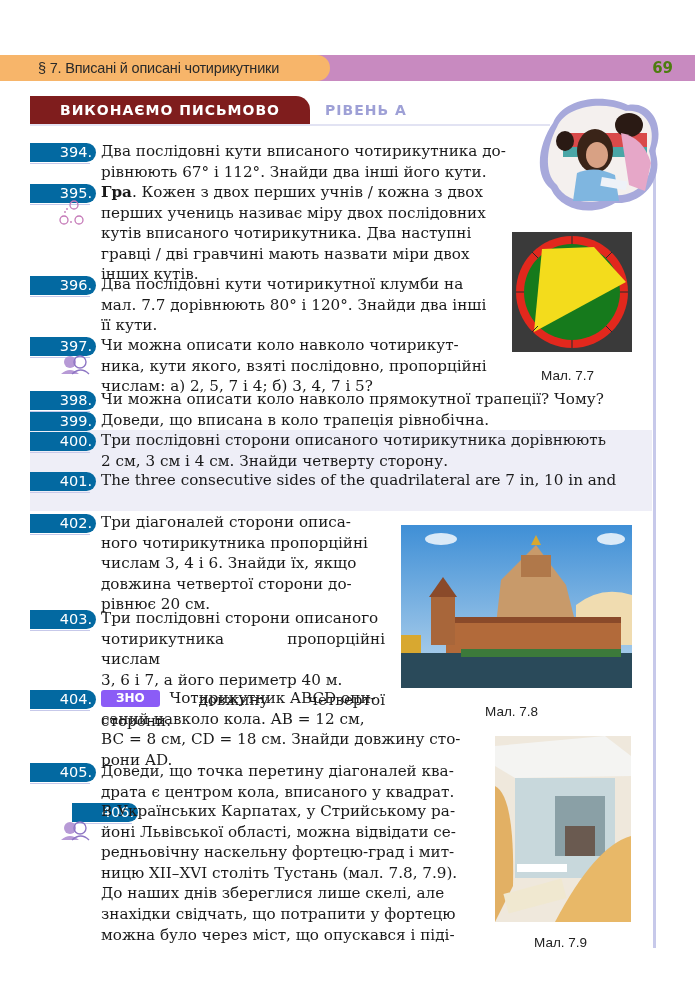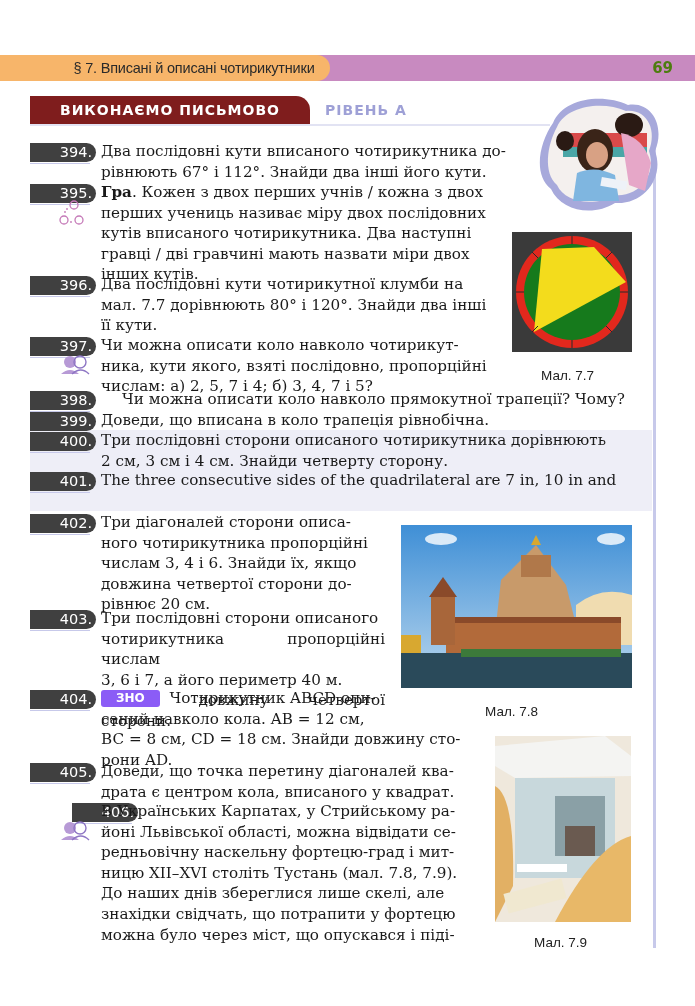--- a/index.html
+++ b/index.html
@@ -1,33 +1,33 @@
 <!DOCTYPE html>
 <html><head>
 <meta charset="utf-8">
 <style>
   html, body { margin:0; padding:0; }
   body { width:695px; height:1006px; background:#ffffff; position:relative; overflow:hidden;
          font-family:"DejaVu Serif", serif; color:#1a1a1a; }
   .header-bar { position:absolute; left:0; top:55px; width:695px; height:26px; background:#c88ac0; }
   .header-title { position:absolute; left:0; top:55px; height:26px; width:330px; background:#f7b56a;
         border-radius:0 14px 14px 0; font-family:"Liberation Sans", sans-serif; font-size:14.5px;
-        line-height:26px; padding-left:58px; box-sizing:border-box; color:#2a2a2a; letter-spacing:-0.2px;text-align:center; }
+        line-height:26px; padding-left:38px; box-sizing:border-box; color:#2a2a2a; letter-spacing:-0.2px; }
   .page-num { position:absolute; right:22px; top:55px; height:26px; line-height:26px;
         font-family:"DejaVu Sans", sans-serif; font-weight:bold; font-size:15px; color:#4d7c0f; }
   .section-tab { position:absolute; left:30px; top:96px; height:28px; width:280px; background:#7f1d1d;
         border-radius:0 14px 0 0; color:#ffffff; font-family:"DejaVu Sans", sans-serif; font-weight:bold;
         font-size:14px; line-height:28px; text-align:center; letter-spacing:1px; }
   .level-label { position:absolute; left:325px; top:96px; height:28px; line-height:28px;
         font-family:"DejaVu Sans", sans-serif; font-weight:bold; font-size:14px; color:#9ea0d6; letter-spacing:1px; }
   .tab-underline { position:absolute; left:30px; top:124px; width:520px; height:2px; background:#e2e3f3; }
   .right-rule { position:absolute; left:653px; top:148px; width:3px; height:800px; background:#c7c9ea; }
 
   .task { position:absolute; left:0; }
-  .num { position:absolute; left:30px; width:66px; height:19px; background:#404040;
+  .num { position:absolute; left:30px; width:66px; height:19px; background:#0369a1;
          border-radius:0 10px 10px 0; color:#ffffff; font-family:"DejaVu Sans", sans-serif;
          font-size:14.5px; line-height:19px; text-align:right; padding-right:4px; box-sizing:border-box; }
   .num::after { content:""; position:absolute; left:0; bottom:-2px; width:60px; height:1px; background:#c7c9ea; }
   .text { position:absolute; left:101px; font-size:15.2px; line-height:20.6px; text-align:justify; }
   .text b { font-weight:bold; }
   .hl { position:absolute; left:30px; top:430px; width:622px; height:81px; background:#eeeef7; }
 
   .icon-circles { position:absolute; left:58px; top:200px; width:28px; height:26px; }
   .icon-pair { position:absolute; width:30px; height:22px; }
   .zno { display:inline-block; background:#8b5cf6; color:#fff; font-family:"DejaVu Sans", sans-serif;
@@ -168,21 +168,21 @@
   </svg>
   <div class="text" style="top:335px; width:397px;">
     <div>Чи можна описати коло навколо чотирикут-</div>
     <div>ника, кути якого, взяті послідовно, пропорційні</div>
     <div>числам: а) 2, 5, 7 і 4; б) 3, 4, 7 і 5?</div>
   </div>
 </div>
 
 <div class="task">
   <div class="num" style="top:391px;">398.</div>
-  <div class="text" style="top:389px; width:540px;margin-left:21px;">Чи можна описати коло навколо прямокутної трапеції? Чому?</div>
+  <div class="text" style="top:389px; width:540px;">Чи можна описати коло навколо прямокутної трапеції? Чому?</div>
 </div>
 
 <div class="task">
   <div class="num" style="top:412px;">399.</div>
   <div class="text" style="top:410px; width:540px;">Доведи, що вписана в коло трапеція рівнобічна.</div>
 </div>
 
 <div class="task">
   <div class="num" style="top:432px;">400.</div>
   <div class="text" style="top:430px; width:530px;">

